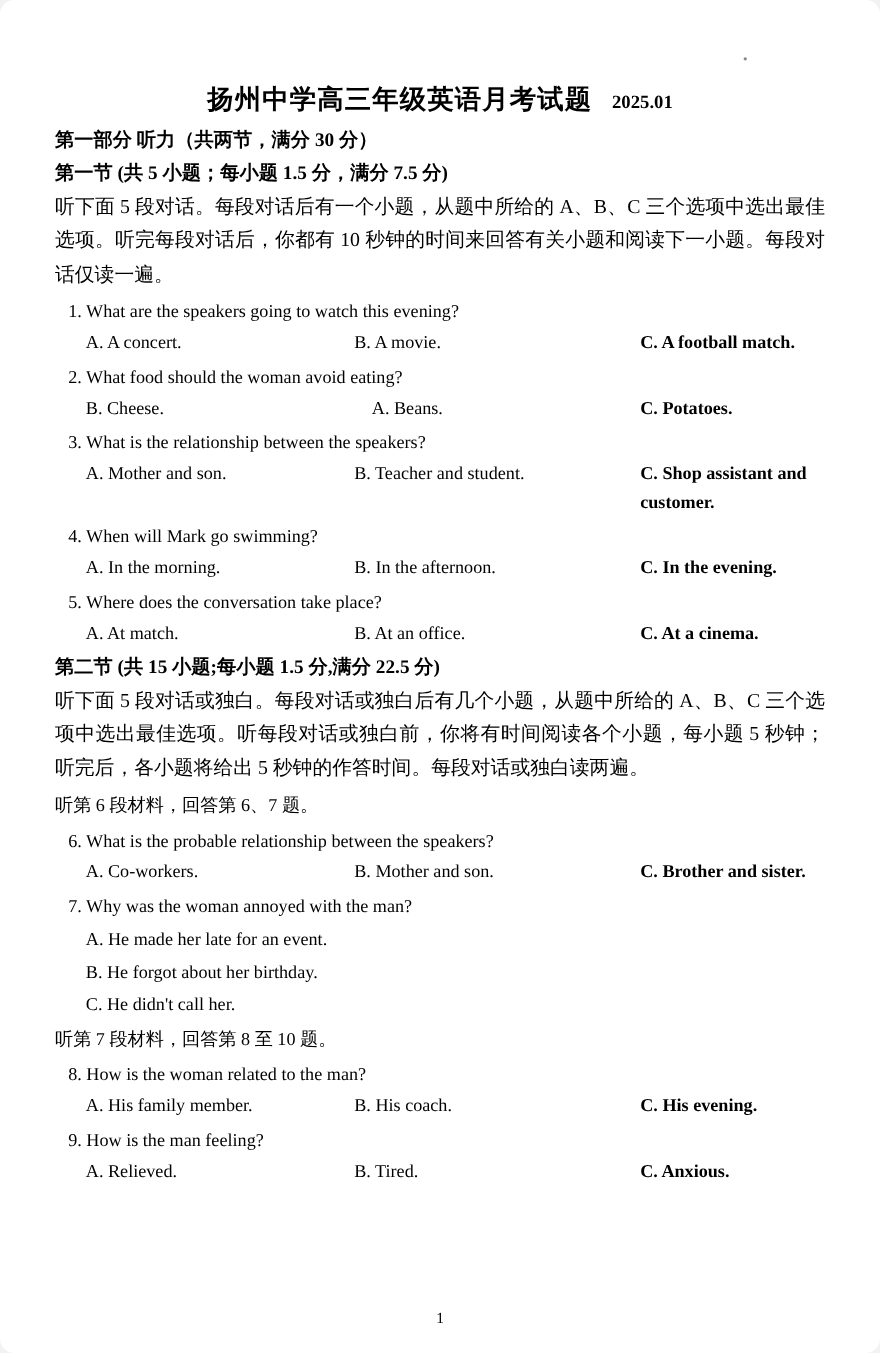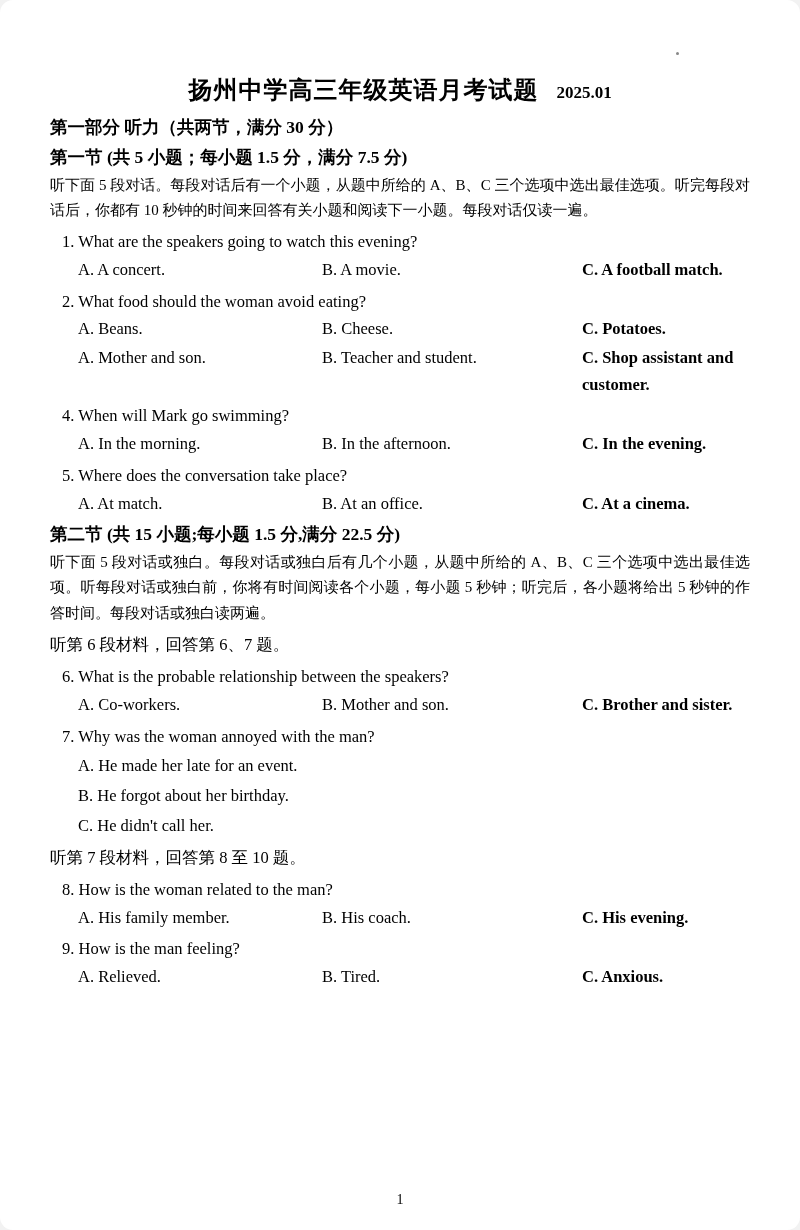--- a/index.html
+++ b/index.html
@@ -49,21 +49,21 @@
     margin: 6px 0 2px 0;
     line-height: 1.5;
   }
   .sub-head {
     font-weight: bold;
     font-size: 17.5px;
     margin: 4px 0 2px 0;
     line-height: 1.5;
   }
   .para {
-    font-size: 15px;
+    font-size: 18px;
     line-height: 1.72;
     margin: 2px 0 2px 0;
     text-align: justify;
     text-justify: inter-ideograph;
   }
   .note {
     font-size: 16.5px;
     line-height: 1.72;
     margin: 4px 0 2px 0;
   }
@@ -123,25 +123,26 @@
 
   <div class="q">1. What are the speakers going to watch this evening?</div>
   <div class="opts">
     <span class="o o1">A. A concert.</span>
     <span class="o o2">B. A movie.</span>
     <span class="o o3">C. A football match.</span>
   </div>
 
   <div class="q">2. What food should the woman avoid eating?</div>
   <div class="opts">
+    <span class="o o2">B. Cheese.</span>
     <span class="o o1">A. Beans.</span>
-    <span class="o o2">B. Cheese.</span>
     <span class="o o3">C. Potatoes.</span>
   </div>
 
+  <div class="q">3. What is the relationship between the speakers?</div>
   <div class="opts">
     <span class="o o1">A. Mother and son.</span>
     <span class="o o2">B. Teacher and student.</span>
     <span class="o o3">C. Shop assistant and customer.</span>
   </div>
 
   <div class="q">4. When will Mark go swimming?</div>
   <div class="opts">
     <span class="o o1">A. In the morning.</span>
     <span class="o o2">B. In the afternoon.</span>

